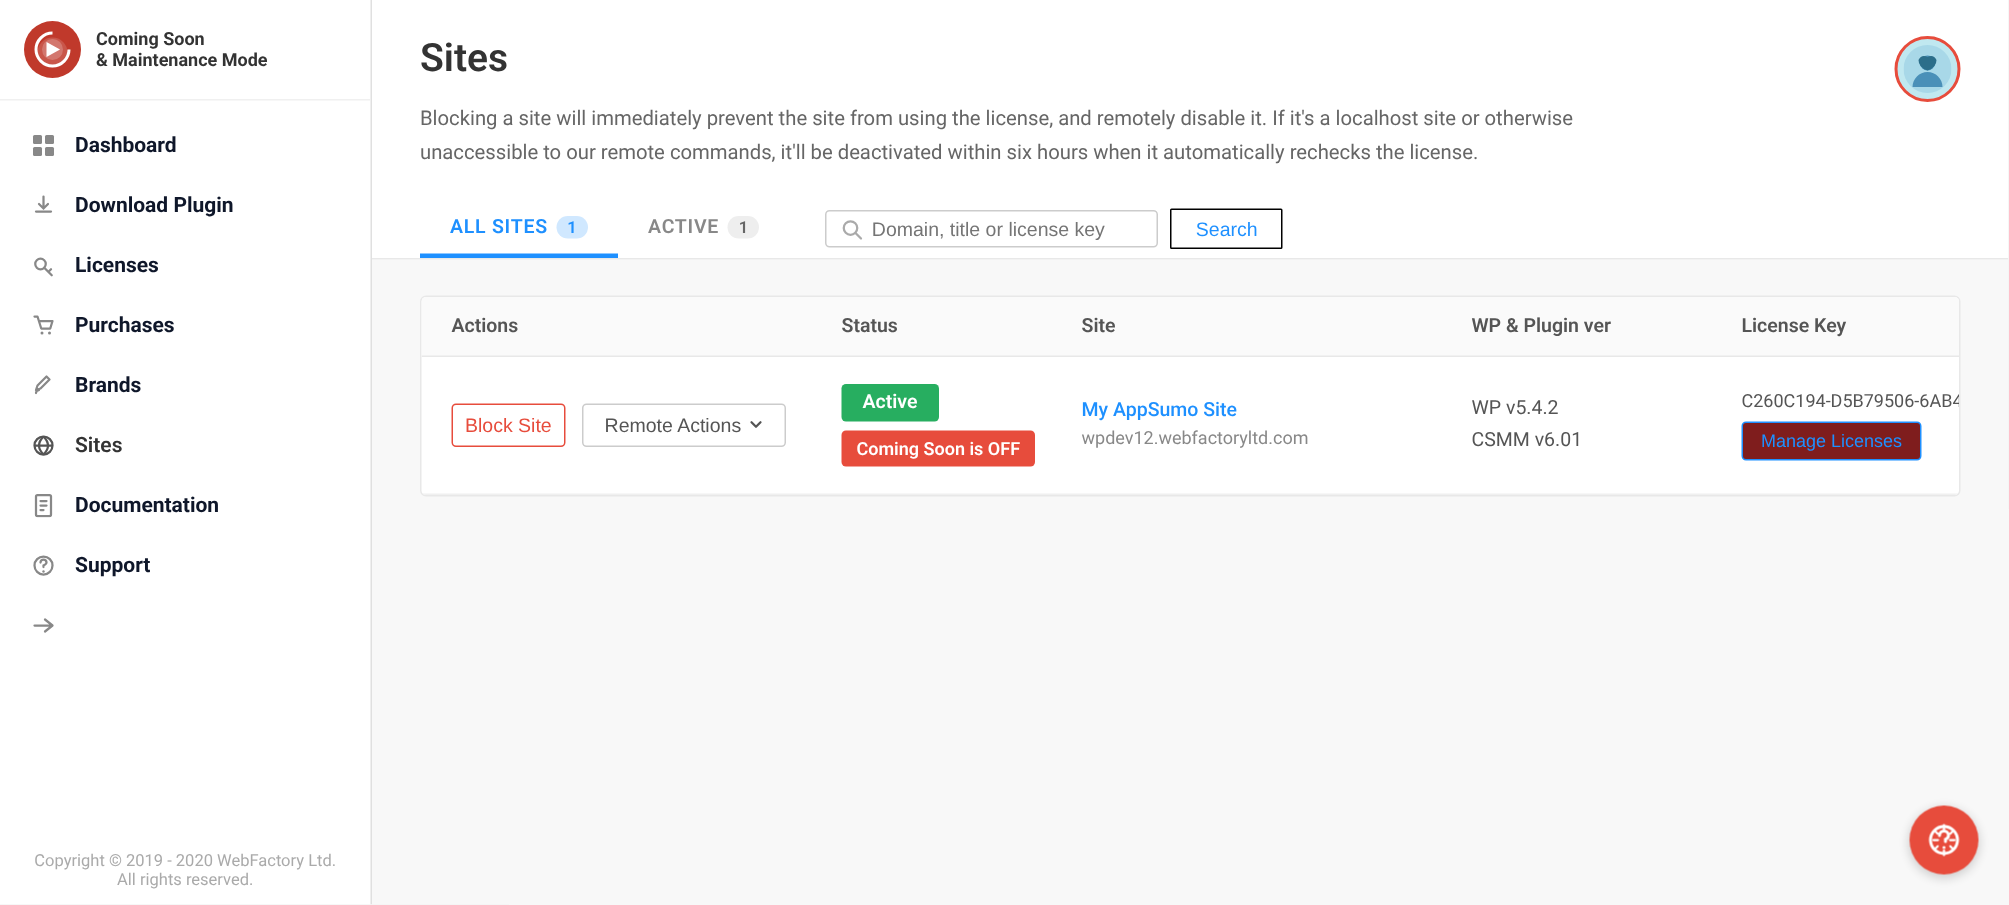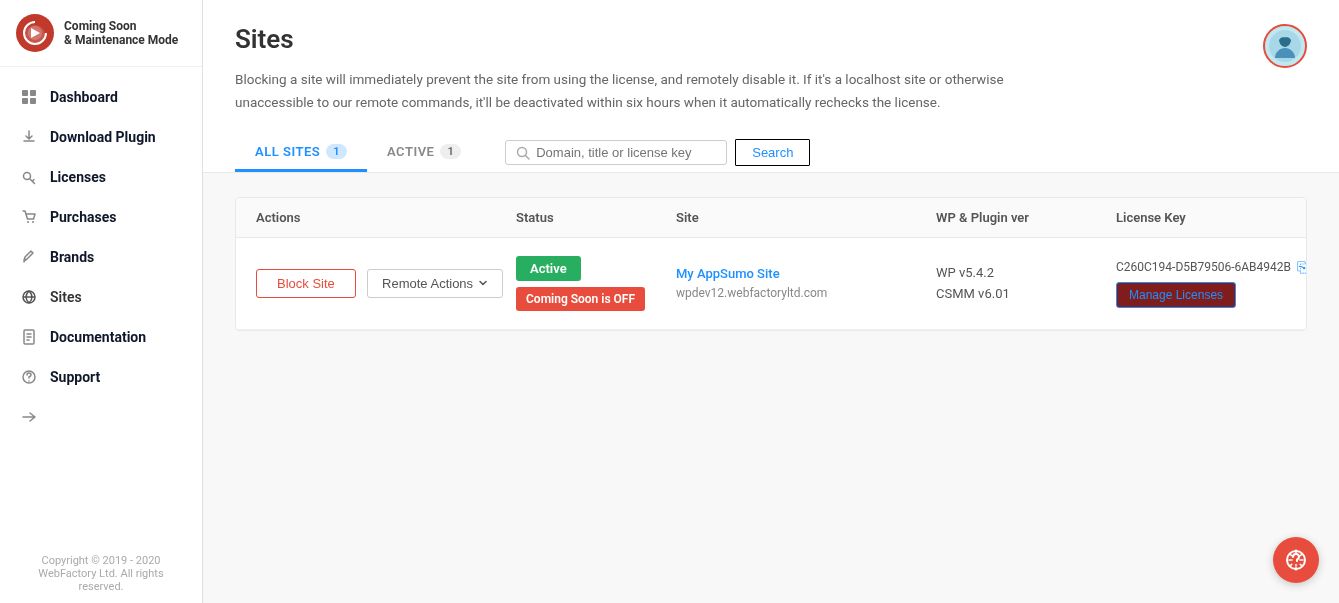--- a/index.html
+++ b/index.html
@@ -1,20 +1,20 @@
 <!DOCTYPE html>
 <html><head>
   <meta charset="utf-8">
   <style>
     * { box-sizing: border-box; margin: 0; padding: 0; }
     body { font-family: -apple-system, BlinkMacSystemFont, 'Segoe UI', Roboto, sans-serif; background: #f0f0f0; display: flex; min-height: 603px; }
 
     
     .sidebar {
-      width: 203px;
+      width: 248px;
       background: #fff;
       border-right: 1px solid #e0e0e0;
       display: flex;
       flex-direction: column;
       min-height: 603px;
       flex-shrink: 0;
     }
     .sidebar-logo {
       display: flex;
       align-items: center;
@@ -198,21 +198,21 @@
       padding: 18px 20px;
       border-bottom: 1px solid #f0f0f0;
       align-items: center;
     }
     .td { font-size: 13px; color: #555; }
 
     .btn-block {
       border: 1px solid #e74c3c;
       background: #fff;
       color: #e74c3c;
-      padding: 6px 20px;
+      padding: 6px 8px;
       border-radius: 3px;
       font-size: 13px;
       cursor: pointer;
       margin-right: 8px;
     }
     .btn-remote {
       border: 1px solid #ccc;
       background: #fff;
       color: #555;
       padding: 6px 14px;

